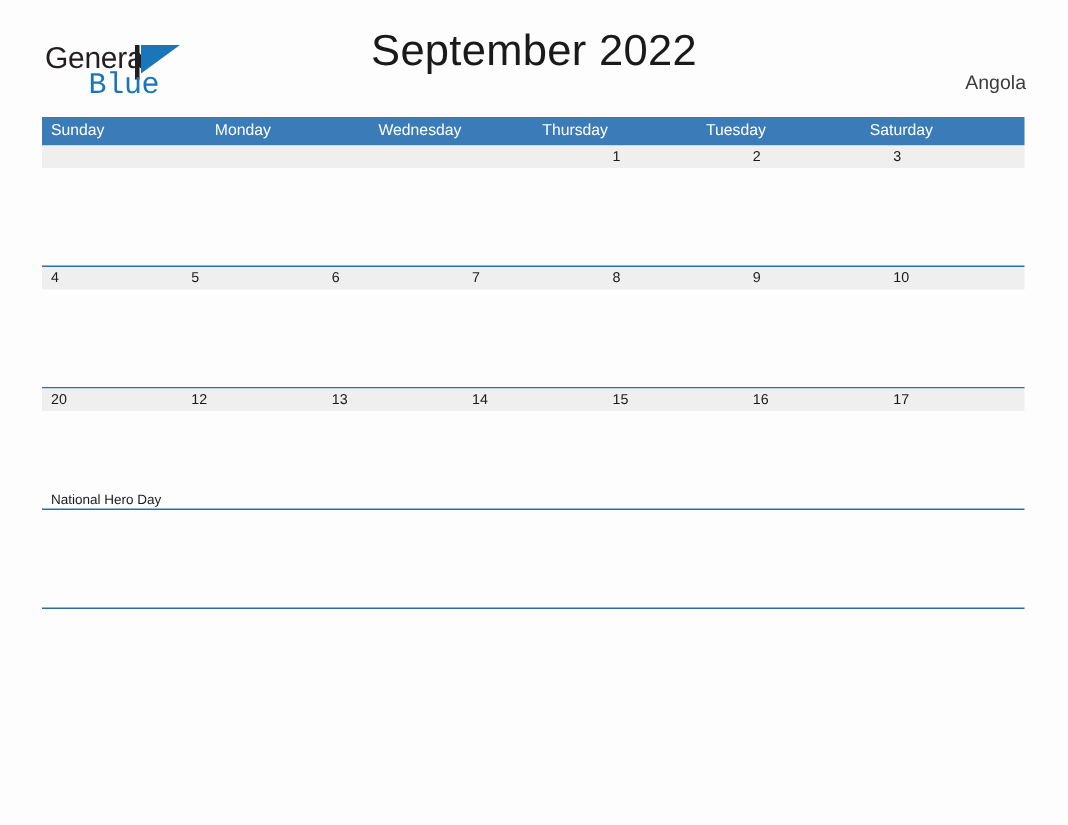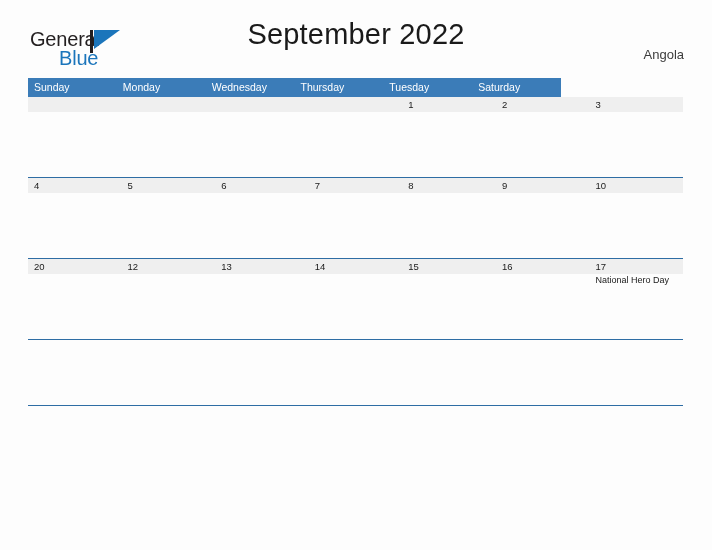--- a/index.html
+++ b/index.html
@@ -49,21 +49,21 @@
     line-height: 22px;
     white-space: nowrap;
   }
   .logo-blue {
     position: absolute;
     left: 29px;
     top: 19px;
     font-size: 20px;
     letter-spacing: -0.2px;
     color: #1b75bb;
-    font-family: Liberation Sans, sans-serif;
+    font-family: Liberation Mono, monospace;
     line-height: 22px;
     white-space: nowrap;
   }
   .logo-bar {
     position: absolute;
     left: 60px;
     top: 2px;
     width: 3px;
     height: 23px;
     background: #231f20;
@@ -105,21 +105,21 @@
   
   .calendar {
     position: absolute;
     left: 28px;
     top: 78px;
     width: 655px;
   }
 
   .dow-row {
     display: flex;
-    width: 533px;
+    width: 655px;
     height: 19px;
     background: #3b7cb8;
   }
   .dow-cell {
     flex: 1 1 0;
     box-sizing: border-box;
     padding-left: 6px;
     font-size: 10.5px;
     color: #ffffff;
     line-height: 19px;
@@ -141,20 +141,21 @@
     display: flex;
     width: 655px;
     height: 15px;
     background: #efefef;
   }
   .week-body {
     display: flex;
     width: 655px;
     height: 65px;
     background: transparent;
+    flex-direction: column;
   }
 
   .daycell-num {
     flex: 1 1 0;
     box-sizing: border-box;
     padding-left: 6px;
     font-size: 9.5px;
     color: #1a1a1a;
     line-height: 15px;
     font-family: "Liberation Sans", sans-serif;

